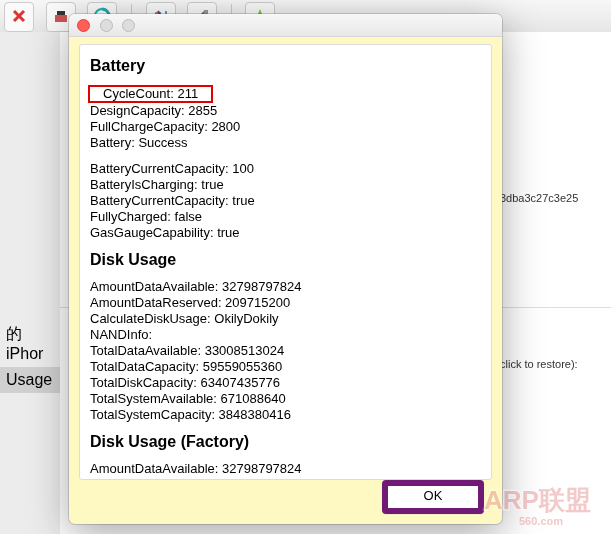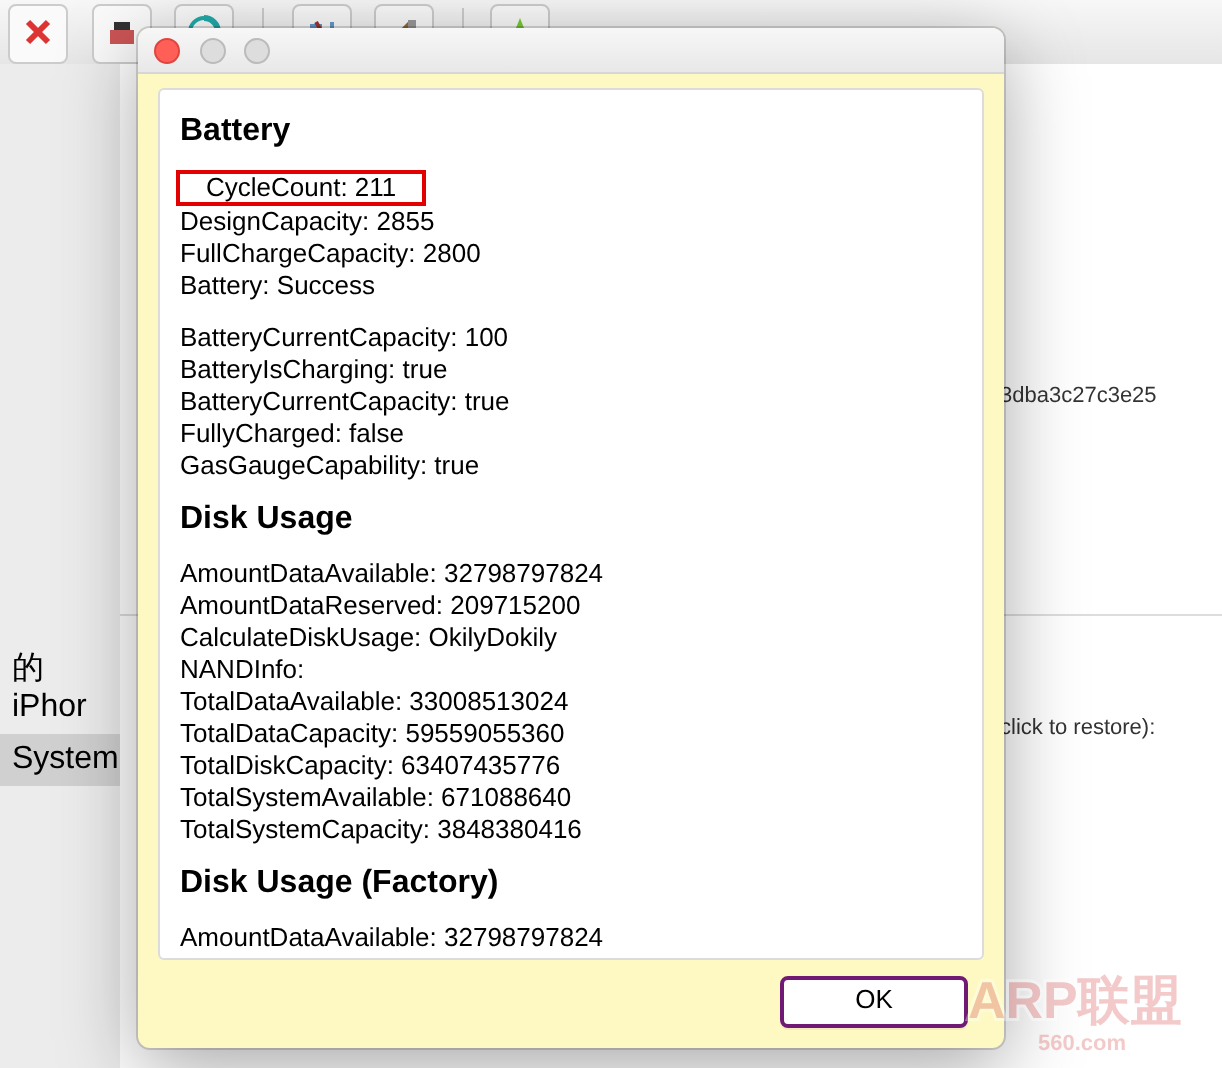--- a/index.html
+++ b/index.html
@@ -24,21 +24,21 @@
   .dot-gray{background:#ddd;border:1px solid #bbb;}
   .content{position:absolute;left:10px;right:10px;top:30px;bottom:44px;background:#fff;border:1px solid #dcdcdc;border-radius:3px;overflow:hidden;}
   .scroll{position:absolute;left:0;top:0;right:0;bottom:0;overflow-y:auto;padding:6px 10px 6px 10px;}
   .scroll::-webkit-scrollbar{width:12px;}
   .scroll::-webkit-scrollbar-thumb{background:#c7c7c7;border-radius:6px;border:3px solid #fff;}
   h2{font-size:16px;font-weight:700;margin:6px 0 10px 0;}
   .kv{font-size:13px;line-height:16px;font-family:"Helvetica Neue",Arial;white-space:nowrap;}
   .group{margin-bottom:10px;}
   .highlight{display:inline-block;border:2px solid #e20000;padding:0 13px;line-height:14px;margin-left:-2px;}
   .footer{position:absolute;left:0;right:0;bottom:0;height:44px;}
-  .ok-btn{position:absolute;right:18px;bottom:10px;width:90px;height:22px;background:#fff;border:2px solid #701a75;border-radius:4px;font-size:13px;line-height:20px;text-align:center;box-shadow:0 1px 0 rgba(0,0,0,.05);cursor:default;}
+  .ok-btn{position:absolute;right:18px;bottom:10px;width:90px;height:22px;background:#fff;border:6px solid #701a75;border-radius:4px;font-size:13px;line-height:20px;text-align:center;box-shadow:0 1px 0 rgba(0,0,0,.05);cursor:default;}
   
   .wm{position:absolute;right:2px;bottom:2px;opacity:.35;}
   .wm svg text{font-family:Arial;font-weight:700;}
 </style>
 </head>
 <body>
 
 <div class="bg-toolbar">
   <span class="tbtn"><svg class="ico" width="18" height="18">
         <line x1="4" y1="4" x2="14" y2="14" stroke="#d33" stroke-width="3"></line>
@@ -62,21 +62,21 @@
         <rect x="11" y="3" width="4" height="4" fill="#999"></rect>
       </svg></span>
   <span style="display:inline-block;width:1px;height:24px;background:#ccc;margin:4px 6px;vertical-align:top;"></span>
   <span class="tbtn"><svg class="ico" width="18" height="18">
         <polygon points="9,2 11,7 16,7 12,10 14,15 9,12 4,15 6,10 2,7 7,7" fill="#7c3"></polygon>
       </svg></span>
 </div>
 <div class="bg-sidebar">
   <div style="height:288px"></div>
   <div class="row">的 iPhor</div>
-  <div class="row sel">System</div>
+  <div class="row sel">Usage</div>
 </div>
 <div class="bg-right">
   <div class="line"></div>
   <div class="hash">3dba3c27c3e25</div>
   <div class="hint">click to restore):</div>
 </div>
 
 <div class="win">
   <div class="titlebar">
     <div class="dots">

